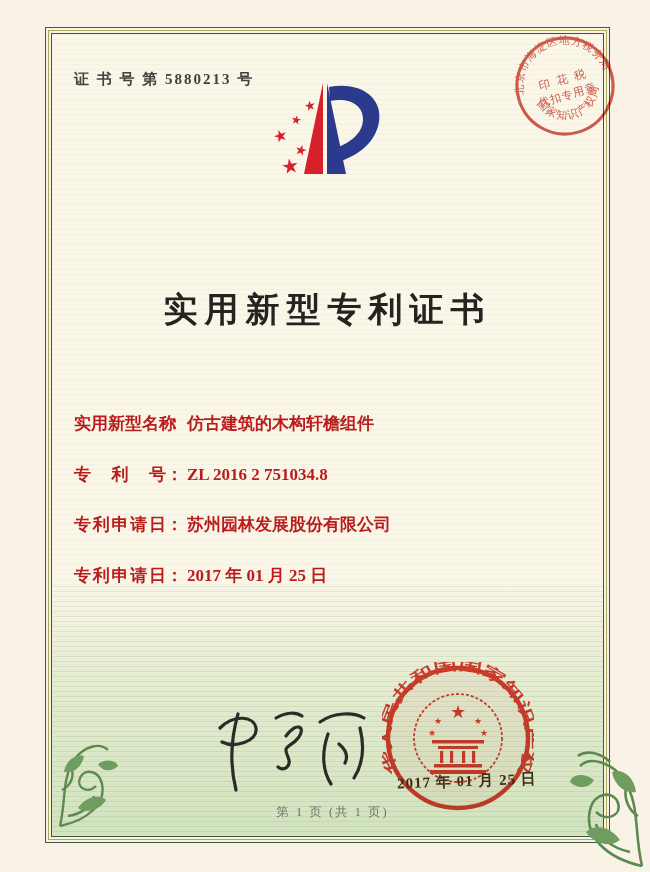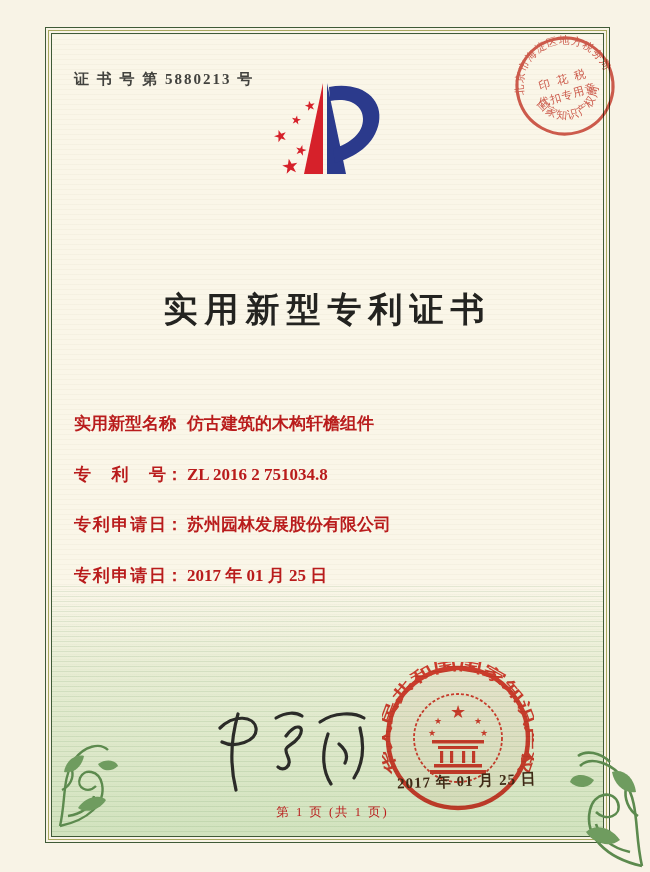--- a/index.html
+++ b/index.html
@@ -32,21 +32,21 @@
     font-size:34px;font-weight:700;letter-spacing:7px;color:#232320;}
   .fields{position:absolute;left:22px;top:207px;right:20px;}
   .field-row{margin-bottom:27.5px;font-size:17px;font-weight:600;color:#b91c1c;white-space:nowrap;}
   .f-label{display:inline-block;width:92px;text-align:justify;text-align-last:justify;}
   .f-colon{margin:0 4px 0 0;}
   .signature{position:absolute;left:148px;top:666px;z-index:3;}
   .seal{position:absolute;left:330px;top:628px;z-index:4;mix-blend-mode:multiply;opacity:.95;}
   .seal-date{position:absolute;left:345px;top:738px;z-index:5;font-size:15px;font-weight:700;
     letter-spacing:1px;color:#3f2a16;transform:rotate(-2deg);white-space:nowrap;}
   .footer{position:absolute;left:0;right:0;top:770px;text-align:center;font-size:12.5px;
-    letter-spacing:2px;color:#b91c1c;z-index:2;padding-left:10px;}
+    letter-spacing:2px;color:#737373;z-index:2;padding-left:10px;}
   .orn-bl{position:absolute;left:2px;bottom:4px;z-index:1;}
   .orn-br{position:absolute;right:0;bottom:0;z-index:6;transform:scaleX(-1);}
   .layer{position:relative;z-index:1;}
 </style>
 </head>
 <body>
 
 <div class="page">
   <div class="frame">
     <div class="frame-mid">

